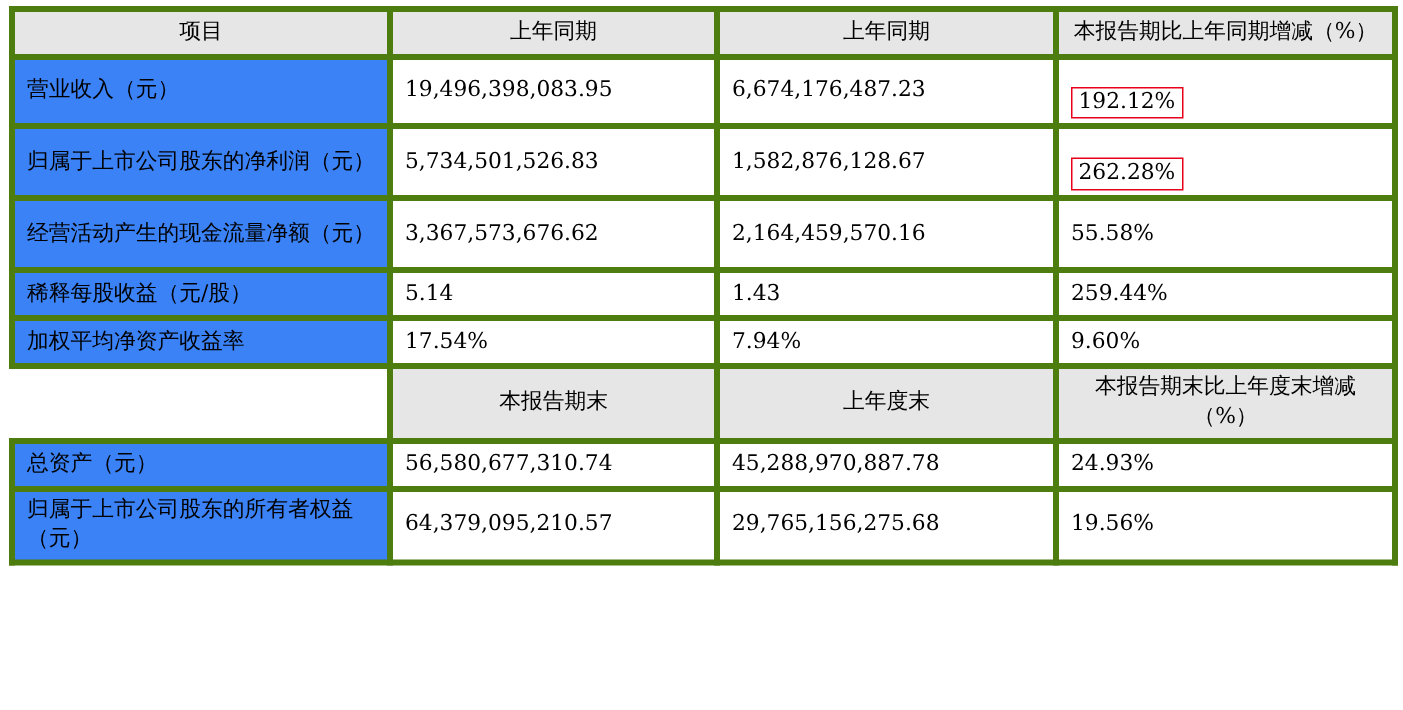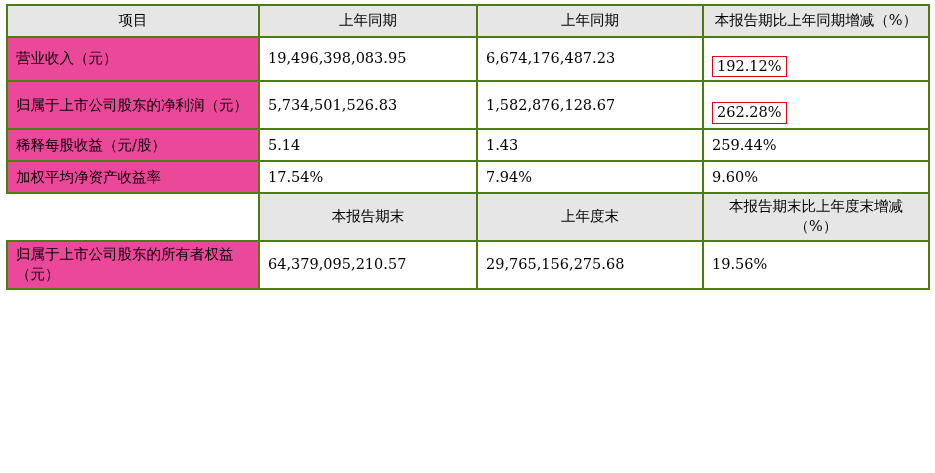--- a/index.html
+++ b/index.html
@@ -20,41 +20,41 @@
     box-sizing: border-box;
     padding: 4px 6px 4px 6px;
   }
   table.fin {
     border-collapse: collapse;
     table-layout: fixed;
     width: 922px;
     margin: 0;
   }
   table.fin td {
-    border: 2px solid #4d7c0f;
+    border: 4px solid #4d7c0f;
     padding: 3px 8px;
     font-size: 14.5px;
     line-height: 1.35;
     vertical-align: middle;
     height: 32px;
     box-sizing: border-box;
   }
   col.c-item { width: 252px; }
   col.c-cur  { width: 218px; }
   col.c-prev { width: 226px; }
   col.c-chg  { width: 226px; }
 
   .hdr {
     background: #e6e6e6;
     text-align: center;
     font-size: 14.5px;
     height: 52px;
   }
   .rowlabel {
-    background: #ec4899;
+    background: #3b82f6;
     text-align: left;
     font-size: 14.5px;
   }
   .num {
     font-size: 14.5px;
     background: #ffffff;
   }
   .tall2 { height: 48px; }
   .tall3 { height: 62px; }
   .boxed-cell {
@@ -104,20 +104,26 @@
       </tr>
 
       <tr class="tall2">
         <td class="rowlabel tall2">归属于上市公司股东的净利润（元）</td>
         <td class="num tall2">5,734,501,526.83</td>
         <td class="num tall2">1,582,876,128.67</td>
         <td class="num tall2 boxed-cell"><span class="redbox">262.28%</span></td>
       </tr>
 
 
+      <tr class="tall2">
+        <td class="rowlabel tall2">经营活动产生的现金流量净额（元）</td>
+        <td class="num tall2">3,367,573,676.62</td>
+        <td class="num tall2">2,164,459,570.16</td>
+        <td class="num tall2">55.58%</td>
+      </tr>
 
 
       <tr>
         <td class="rowlabel">稀释每股收益（元/股）</td>
         <td class="num">5.14</td>
         <td class="num">1.43</td>
         <td class="num">259.44%</td>
       </tr>
 
       <tr>
@@ -127,20 +133,26 @@
         <td class="num">9.60%</td>
       </tr>
 
       <tr>
         <td class="sub-hdr-empty"></td>
         <td class="hdr">本报告期末</td>
         <td class="hdr">上年度末</td>
         <td class="hdr">本报告期末比上年度末增减（%）</td>
       </tr>
 
+      <tr>
+        <td class="rowlabel">总资产（元）</td>
+        <td class="num">56,580,677,310.74</td>
+        <td class="num">45,288,970,887.78</td>
+        <td class="num">24.93%</td>
+      </tr>
 
       <tr class="tall2">
         <td class="rowlabel tall2">归属于上市公司股东的所有者权益（元）</td>
         <td class="num tall2">64,379,095,210.57</td>
         <td class="num tall2">29,765,156,275.68</td>
         <td class="num tall2">19.56%</td>
       </tr>
     </tbody>
   </table>
 </div>

